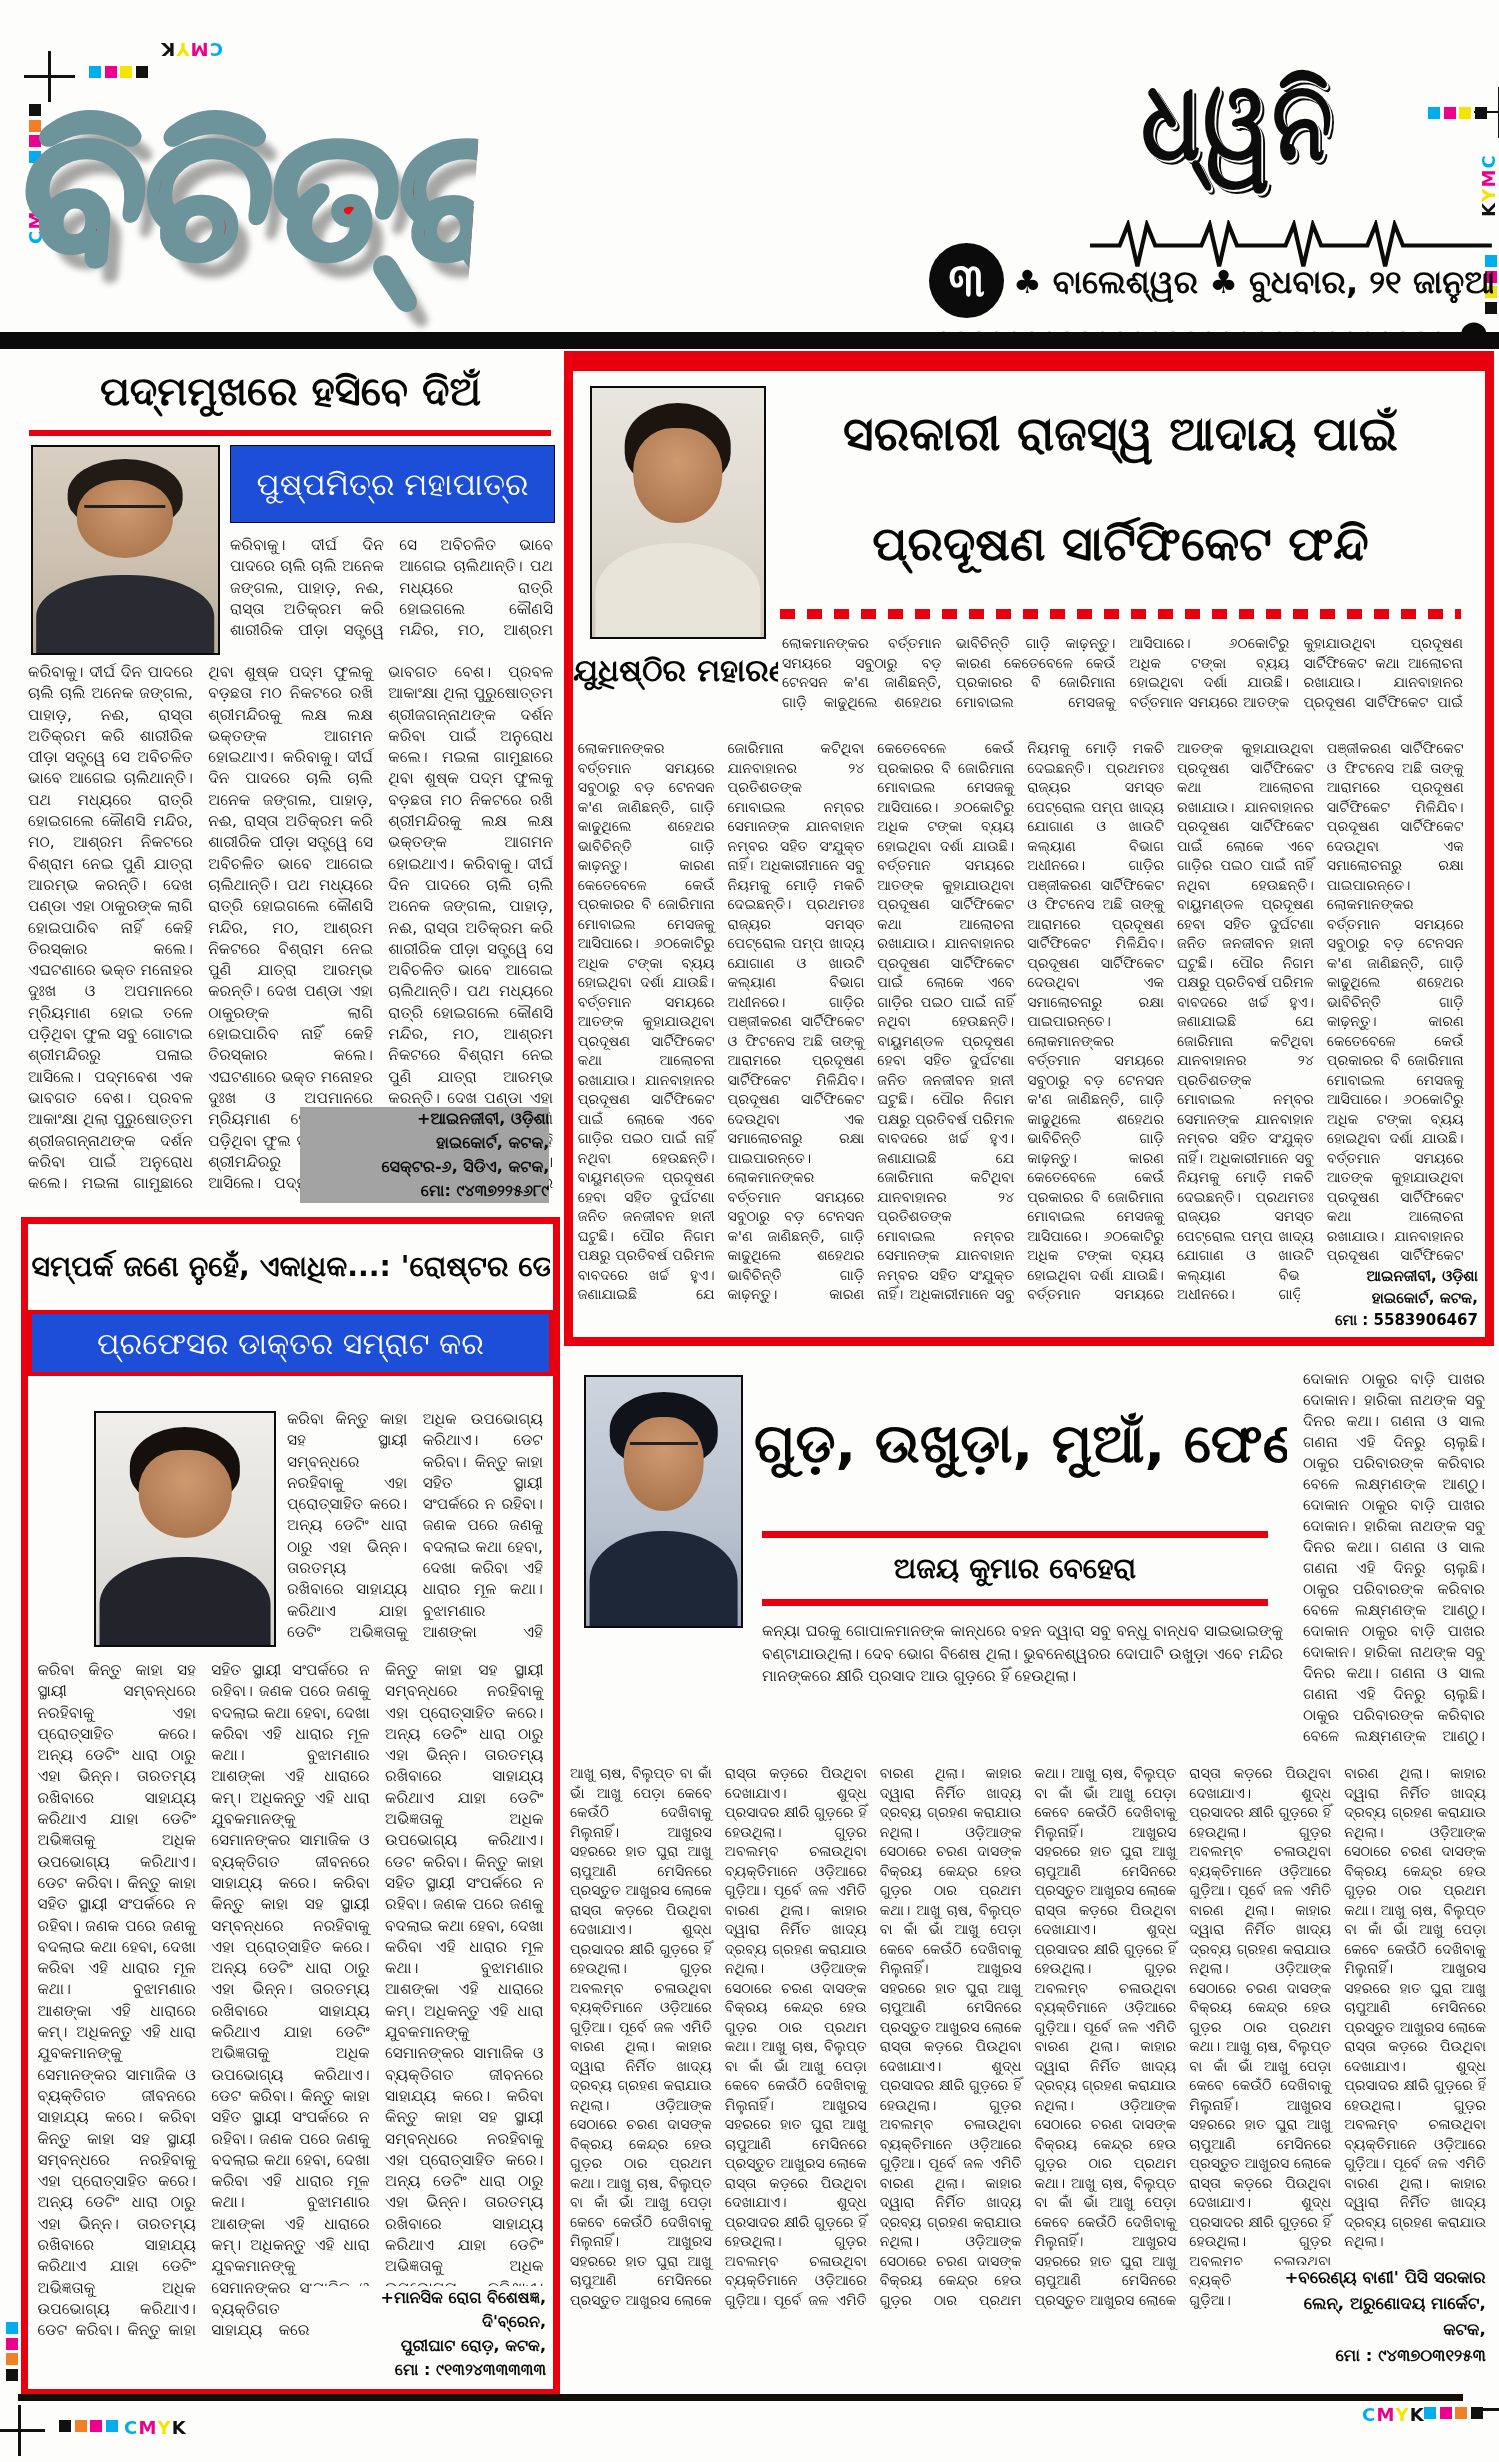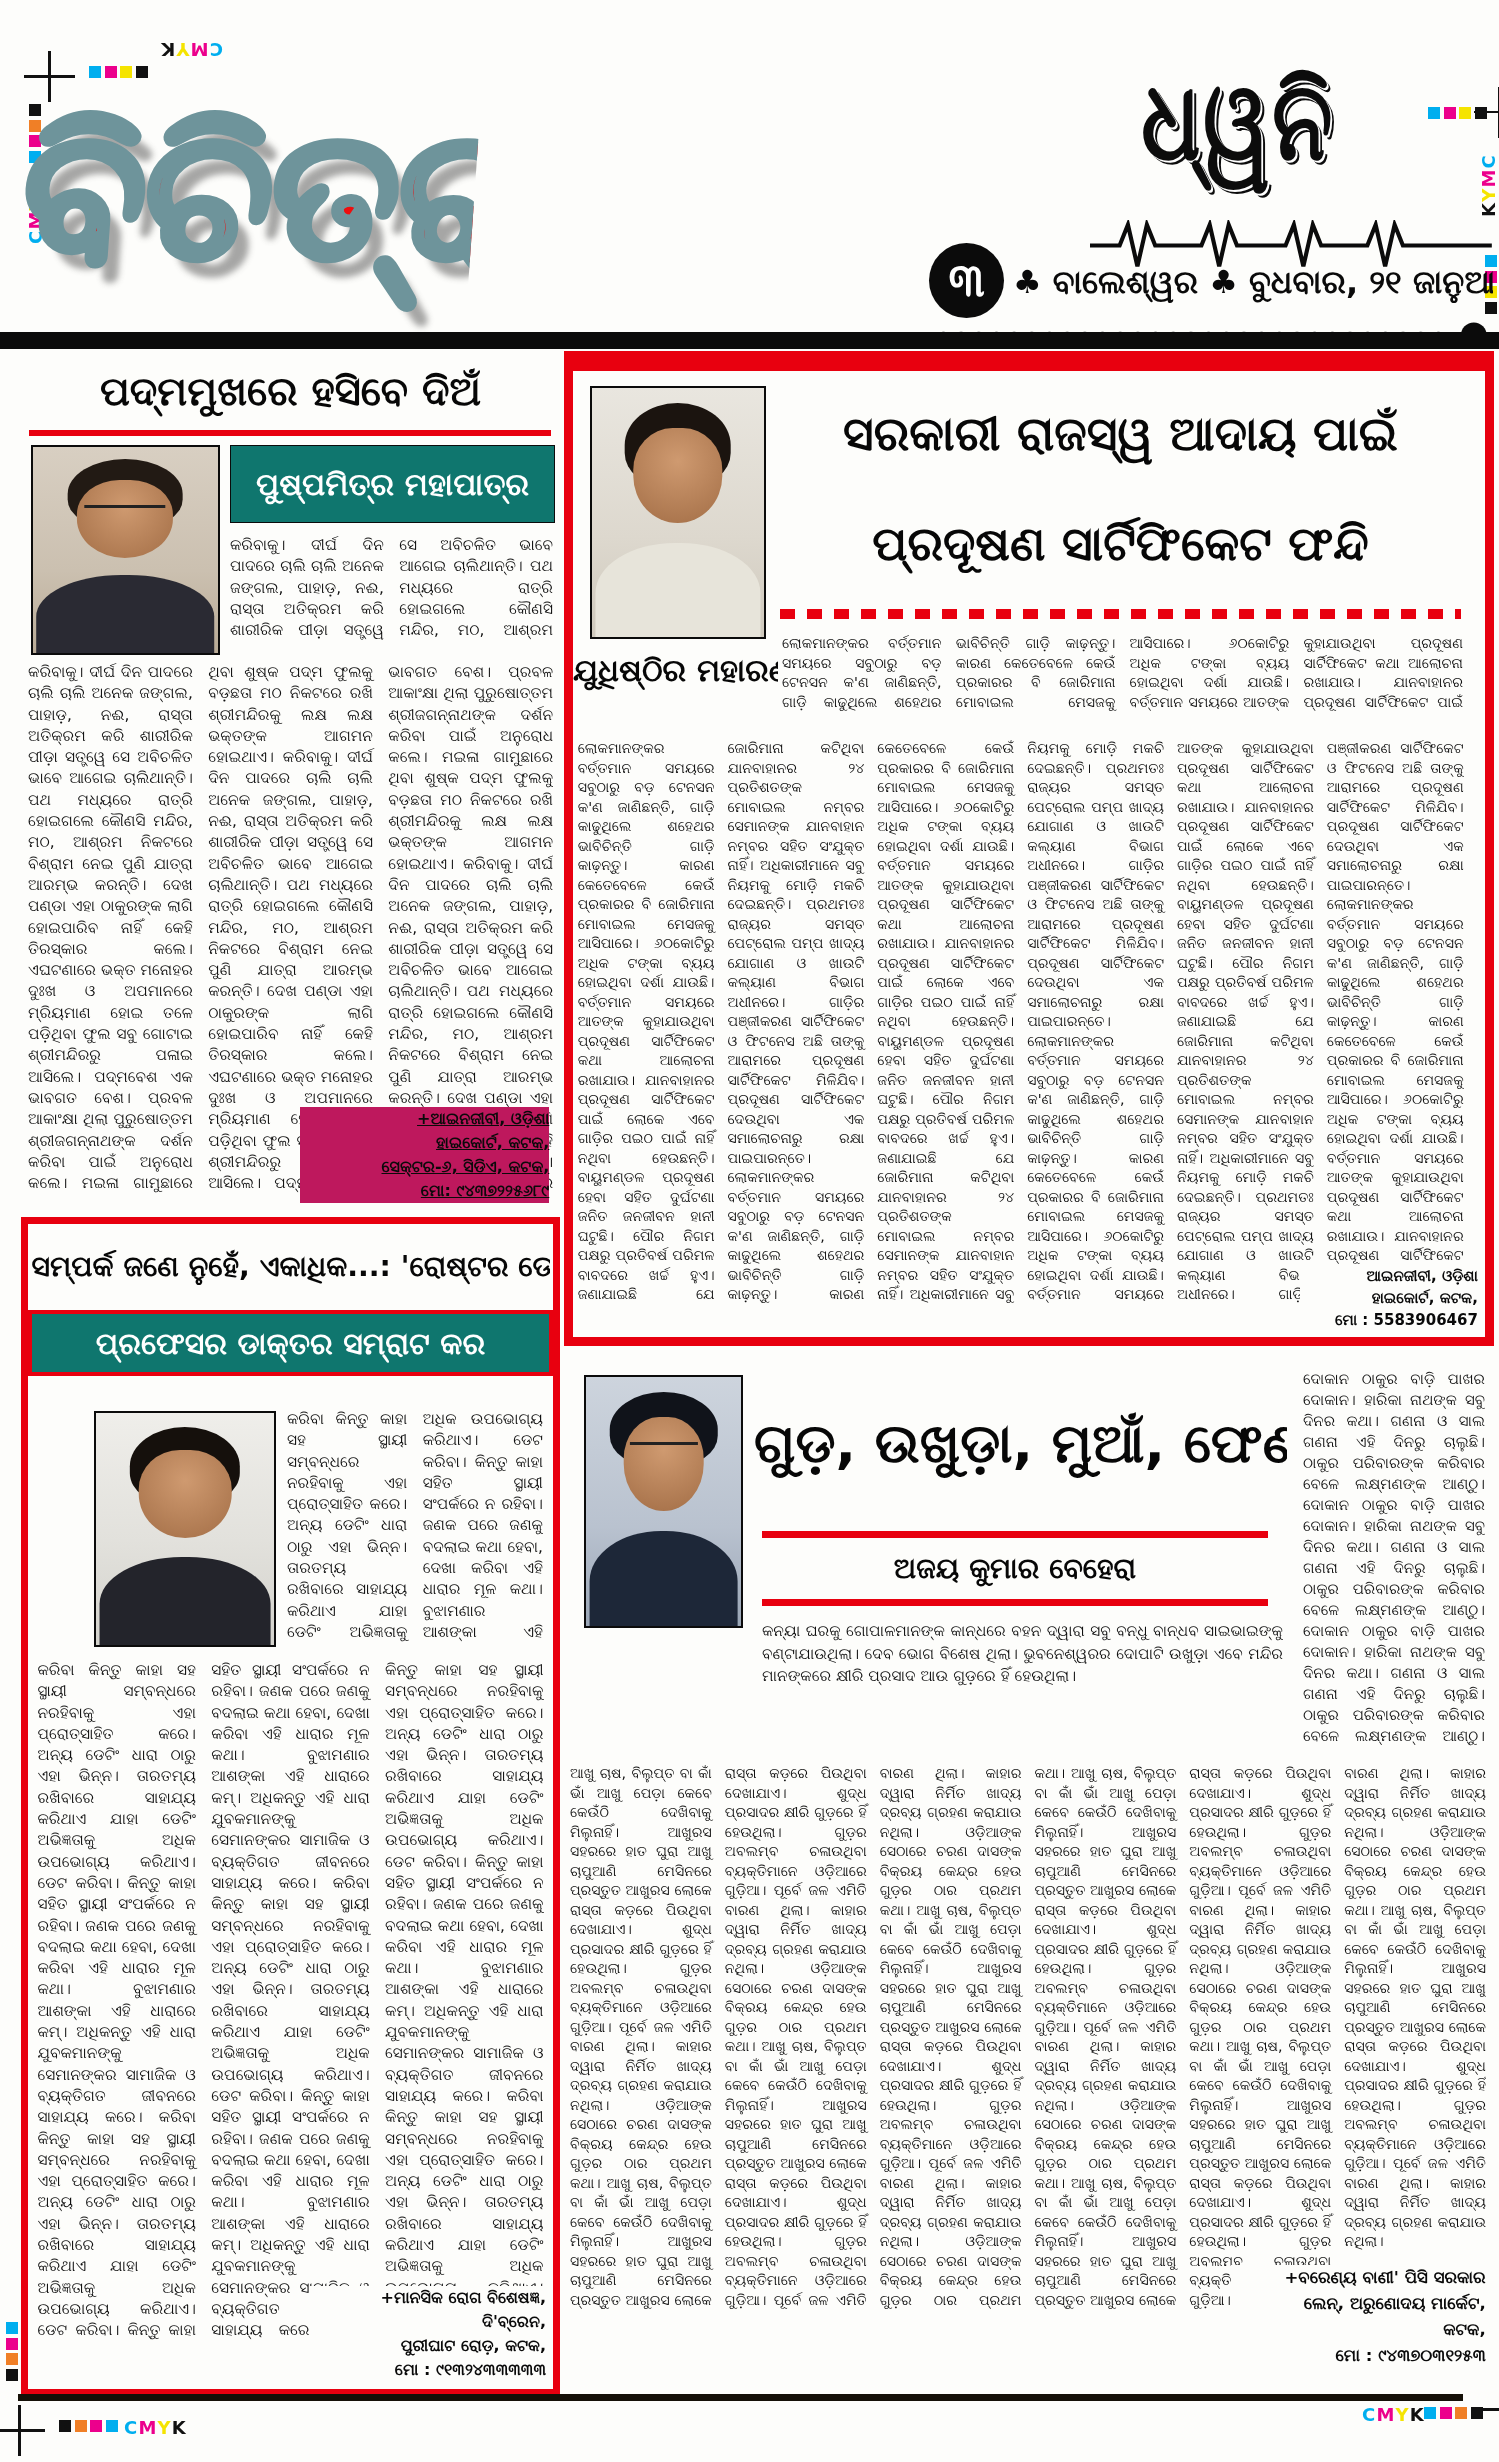--- a/index.html
+++ b/index.html
@@ -29,21 +29,21 @@
         background:#0b0b0b;color:#fff;font-size:46px;font-weight:bold;text-align:center;line-height:75px;}
   #dateline{position:absolute;left:1013px;top:256px;width:480px;height:53px;
         font-size:32px;font-weight:bold;text-align:center;line-height:53px;white-space:nowrap;overflow:hidden;}
   #scallop{position:absolute;left:933px;top:313px;}
   #toprule{position:absolute;left:0;top:332px;width:1500px;height:16.6px;background:#0b0b0b;}
   #bottomrule{position:absolute;left:18px;top:2394px;width:1445px;height:6.5px;background:#151007;}
   
   .article{position:absolute;background:#fdfdfb;}
   .hl{font-weight:bold;color:#070707;text-align:center;overflow:hidden;white-space:nowrap;}
   .redrule{background:#e8000f;}
-  .authorbox{background:#0f766e;color:#fff;font-weight:bold;text-align:center;overflow:hidden;}
+  .authorbox{background:#1d4ed8;color:#fff;font-weight:normal;text-align:center;overflow:hidden;}
   .body-text{font-size:15.4px;line-height:21.3px;text-align:justify;overflow:hidden;color:#111;
              word-break:break-word;}
   .cols2{column-count:2;column-gap:15.4px;}
   .cols3{column-count:3;column-gap:15.4px;}
   .cols4{column-count:4;column-gap:14.2px;}
   .cols6{column-count:6;column-gap:13px;}
   .signature{position:absolute;font-weight:bold;font-size:16px;line-height:24px;text-align:right;}
   
   .photo{position:absolute;border:2.4px solid #0b0b0b;overflow:hidden;}
   .ph-bg1{background:linear-gradient(180deg,#d8cfc2 0%,#cbc0b0 60%,#b9ab97 100%);}
@@ -168,21 +168,21 @@
         <div class="ph-glass"></div>
         <div class="ph-torso t-dark"></div>
     </div>
 
     <div class="authorbox" style="position:absolute;left:209px;top:90px;width:323px;height:76px;font-size:31px;line-height:76px;border:1.8px solid #0b0b0b;">ପୁଷ୍ପମିତ୍ର ମହାପାତ୍ର</div>
 
     <div class="body-text cols2" style="position:absolute;left:209px;top:180px;width:323px;height:117px;">କରିବାକୁ। ଦୀର୍ଘ ଦିନ ପାଦରେ ଚାଲି ଚାଲି ଅନେକ ଜଙ୍ଗଲ, ପାହାଡ଼, ନଈ, ରାସ୍ତା ଅତିକ୍ରମ କରି ଶାରୀରିକ ପୀଡ଼ା ସତ୍ତ୍ୱେ ସେ ଅବିଚଳିତ ଭାବେ ଆଗେଇ ଚାଲିଥାନ୍ତି। ପଥ ମଧ୍ୟରେ ରାତ୍ରି ହୋଇଗଲେ କୌଣସି ମନ୍ଦିର, ମଠ, ଆଶ୍ରମ ନିକଟରେ ବିଶ୍ରାମ ନେଇ ପୁଣି ଯାତ୍ରା ଆରମ୍ଭ କରନ୍ତି। ଦେଖ ପଣ୍ଡା ଏହା ଠାକୁରଙ୍କ ଲାଗି ହୋଇପାରିବ ନାହିଁ କେହି ତିରସ୍କାର କଲେ। ଏଘଟଣାରେ ଭକ୍ତ ମନୋହର ଦୁଃଖ ଓ ଅପମାନରେ ମ୍ରିୟମାଣ ହୋଇ ତଳେ ପଡ଼ିଥିବା ଫୁଲ ସବୁ ଗୋଟାଇ ଶ୍ରୀମନ୍ଦିରରୁ ପଳାଇ ଆସିଲେ। ପଦ୍ମବେଶ ଏକ ଭାବଗତ ବେଶ। ପ୍ରବଳ ଆକାଂକ୍ଷା ଥିଲା ପୁରୁଷୋତ୍ତମ ଶ୍ରୀଜଗନ୍ନାଥଙ୍କ ଦର୍ଶନ କରିବା ପାଇଁ ଅନୁରୋଧ କଲେ। </div>
 
     <div class="body-text cols3" style="position:absolute;left:7.1px;top:307px;width:525px;height:533px;">କରିବାକୁ। ଦୀର୍ଘ ଦିନ ପାଦରେ ଚାଲି ଚାଲି ଅନେକ ଜଙ୍ଗଲ, ପାହାଡ଼, ନଈ, ରାସ୍ତା ଅତିକ୍ରମ କରି ଶାରୀରିକ ପୀଡ଼ା ସତ୍ତ୍ୱେ ସେ ଅବିଚଳିତ ଭାବେ ଆଗେଇ ଚାଲିଥାନ୍ତି। ପଥ ମଧ୍ୟରେ ରାତ୍ରି ହୋଇଗଲେ କୌଣସି ମନ୍ଦିର, ମଠ, ଆଶ୍ରମ ନିକଟରେ ବିଶ୍ରାମ ନେଇ ପୁଣି ଯାତ୍ରା ଆରମ୍ଭ କରନ୍ତି। ଦେଖ ପଣ୍ଡା ଏହା ଠାକୁରଙ୍କ ଲାଗି ହୋଇପାରିବ ନାହିଁ କେହି ତିରସ୍କାର କଲେ। ଏଘଟଣାରେ ଭକ୍ତ ମନୋହର ଦୁଃଖ ଓ ଅପମାନରେ ମ୍ରିୟମାଣ ହୋଇ ତଳେ ପଡ଼ିଥିବା ଫୁଲ ସବୁ ଗୋଟାଇ ଶ୍ରୀମନ୍ଦିରରୁ ପଳାଇ ଆସିଲେ। ପଦ୍ମବେଶ ଏକ ଭାବଗତ ବେଶ। ପ୍ରବଳ ଆକାଂକ୍ଷା ଥିଲା ପୁରୁଷୋତ୍ତମ ଶ୍ରୀଜଗନ୍ନାଥଙ୍କ ଦର୍ଶନ କରିବା ପାଇଁ ଅନୁରୋଧ କଲେ। ମଇଳା ଗାମୁଛାରେ ଥିବା ଶୁଷ୍କ ପଦ୍ମ ଫୁଲକୁ ବଡ଼ଛତା ମଠ ନିକଟରେ ରଖି ଶ୍ରୀମନ୍ଦିରକୁ ଲକ୍ଷ ଲକ୍ଷ ଭକ୍ତଙ୍କ ଆଗମନ ହୋଇଥାଏ। କରିବାକୁ। ଦୀର୍ଘ ଦିନ ପାଦରେ ଚାଲି ଚାଲି ଅନେକ ଜଙ୍ଗଲ, ପାହାଡ଼, ନଈ, ରାସ୍ତା ଅତିକ୍ରମ କରି ଶାରୀରିକ ପୀଡ଼ା ସତ୍ତ୍ୱେ ସେ ଅବିଚଳିତ ଭାବେ ଆଗେଇ ଚାଲିଥାନ୍ତି। ପଥ ମଧ୍ୟରେ ରାତ୍ରି ହୋଇଗଲେ କୌଣସି ମନ୍ଦିର, ମଠ, ଆଶ୍ରମ ନିକଟରେ ବିଶ୍ରାମ ନେଇ ପୁଣି ଯାତ୍ରା ଆରମ୍ଭ କରନ୍ତି। ଦେଖ ପଣ୍ଡା ଏହା ଠାକୁରଙ୍କ ଲାଗି ହୋଇପାରିବ ନାହିଁ କେହି ତିରସ୍କାର କଲେ। ଏଘଟଣାରେ ଭକ୍ତ ମନୋହର ଦୁଃଖ ଓ ଅପମାନରେ ମ୍ରିୟମାଣ ହୋଇ ତଳେ ପଡ଼ିଥିବା ଫୁଲ ସବୁ ଗୋଟାଇ ଶ୍ରୀମନ୍ଦିରରୁ ପଳାଇ ଆସିଲେ। ପଦ୍ମବେଶ ଏକ ଭାବଗତ ବେଶ। ପ୍ରବଳ ଆକାଂକ୍ଷା ଥିଲା ପୁରୁଷୋତ୍ତମ ଶ୍ରୀଜଗନ୍ନାଥଙ୍କ ଦର୍ଶନ କରିବା ପାଇଁ ଅନୁରୋଧ କଲେ। ମଇଳା ଗାମୁଛାରେ ଥିବା ଶୁଷ୍କ ପଦ୍ମ ଫୁଲକୁ ବଡ଼ଛତା ମଠ ନିକଟରେ ରଖି ଶ୍ରୀମନ୍ଦିରକୁ ଲକ୍ଷ ଲକ୍ଷ ଭକ୍ତଙ୍କ ଆଗମନ ହୋଇଥାଏ। କରିବାକୁ। ଦୀର୍ଘ ଦିନ ପାଦରେ ଚାଲି ଚାଲି ଅନେକ ଜଙ୍ଗଲ, ପାହାଡ଼, ନଈ, ରାସ୍ତା ଅତିକ୍ରମ କରି ଶାରୀରିକ ପୀଡ଼ା ସତ୍ତ୍ୱେ ସେ ଅବିଚଳିତ ଭାବେ ଆଗେଇ ଚାଲିଥାନ୍ତି। ପଥ ମଧ୍ୟରେ ରାତ୍ରି ହୋଇଗଲେ କୌଣସି ମନ୍ଦିର, ମଠ, ଆଶ୍ରମ ନିକଟରେ ବିଶ୍ରାମ ନେଇ ପୁଣି ଯାତ୍ରା ଆରମ୍ଭ କରନ୍ତି। ଦେଖ ପଣ୍ଡା ଏହା ଠାକୁରଙ୍କ ଲାଗି ହୋଇପାରିବ ନାହିଁ କେହି ତିରସ୍କାର କଲେ। ଏଘଟଣାରେ ଭକ୍ତ ମନୋହର ଦୁଃଖ ଓ ଅପମାନରେ ମ୍ରିୟମାଣ ହୋଇ ତଳେ ପଡ଼ିଥିବା ଫୁଲ ସବୁ ଗୋଟାଇ ଶ୍ରୀମନ୍ଦିରରୁ ପଳାଇ ଆସିଲେ। ପଦ୍ମବେଶ ଏକ ଭାବଗତ ବେଶ। ପ୍ରବଳ ଆକାଂକ୍ଷା ଥିଲା ପୁରୁଷୋତ୍ତମ ଶ୍ରୀଜଗନ୍ନାଥଙ୍କ ଦର୍ଶନ କରିବା ପାଇଁ ଅନୁରୋଧ କଲେ। ମଇଳା ଗାମୁଛାରେ ଥିବା ଶୁଷ୍କ ପଦ୍ମ ଫୁଲକୁ ବଡ଼ଛତା ମଠ ନିକଟରେ ରଖି ଶ୍ରୀମନ୍ଦିରକୁ ଲକ୍ଷ ଲକ୍ଷ ଭକ୍ତଙ୍କ ଆଗମନ ହୋଇଥାଏ। କରିବାକୁ। ଦୀର୍ଘ ଦିନ ପାଦରେ ଚାଲି ଚାଲି ଅନେକ ଜଙ୍ଗଲ, ପାହାଡ଼, ନଈ, ରାସ୍ତା ଅତିକ୍ରମ କରି ଶାରୀରିକ ପୀଡ଼ା ସତ୍ତ୍ୱେ ସେ ଅବିଚଳିତ ଭାବେ ଆଗେଇ ଚାଲିଥାନ୍ତି। ପଥ ମଧ୍ୟରେ ରାତ୍ରି ହୋଇଗଲେ କୌଣସି ମନ୍ଦିର, ମଠ, ଆଶ୍ରମ ନିକଟରେ ବିଶ୍ରାମ ନେଇ ପୁଣି ଯାତ୍ରା ଆରମ୍ଭ କରନ୍ତି। </div>
 
-    <div class="signature" style="right:10.7px;bottom:8.3px;width:249px;background:#be185d;text-decoration:underline;">
+    <div class="signature" style="right:10.7px;bottom:8.3px;width:249px;background:#a3a3a3;">
         <div>+ଆଇନଜୀବୀ, ଓଡ଼ିଶା</div>
         <div>ହାଇକୋର୍ଟ, କଟକ,</div>
         <div>ସେକ୍ଟର-୬, ସିଡିଏ, କଟକ,</div>
         <div>ମୋ: ୯୪୩୭୨୨୫୬୮୯</div>
       </div>
   </div>
 
   <div class="article" style="left:564px;top:351px;width:930px;height:995px;border:9px solid #e8000f;border-top-width:20px;box-sizing:border-box;">
 
     <div class="photo ph-bg2" style="left:16.6px;top:15.4px;width:172px;height:249px;">

